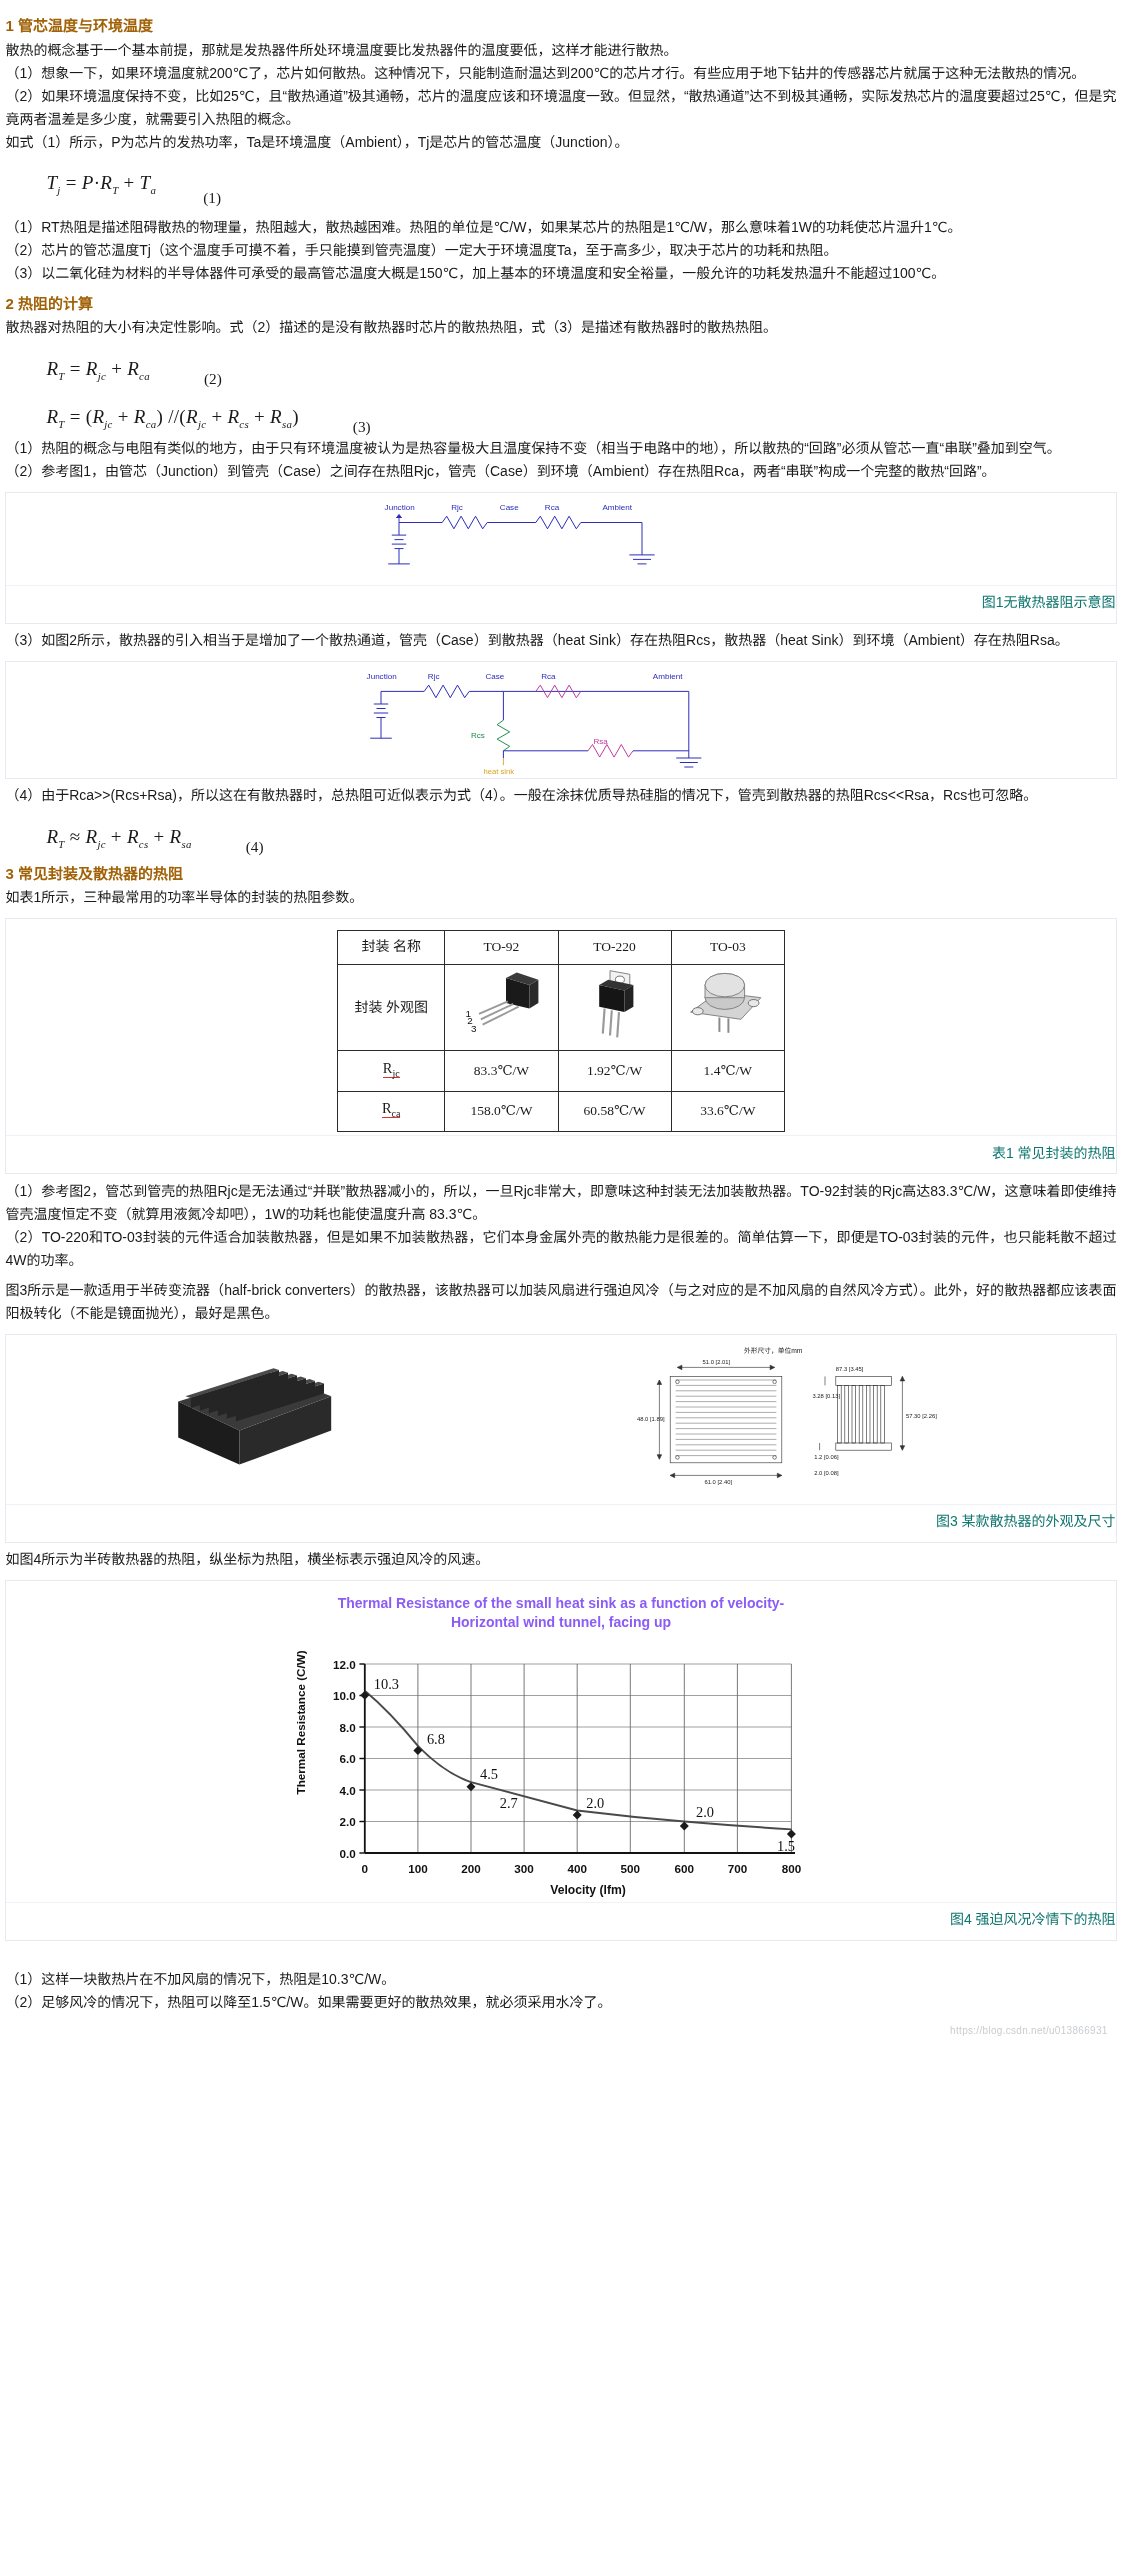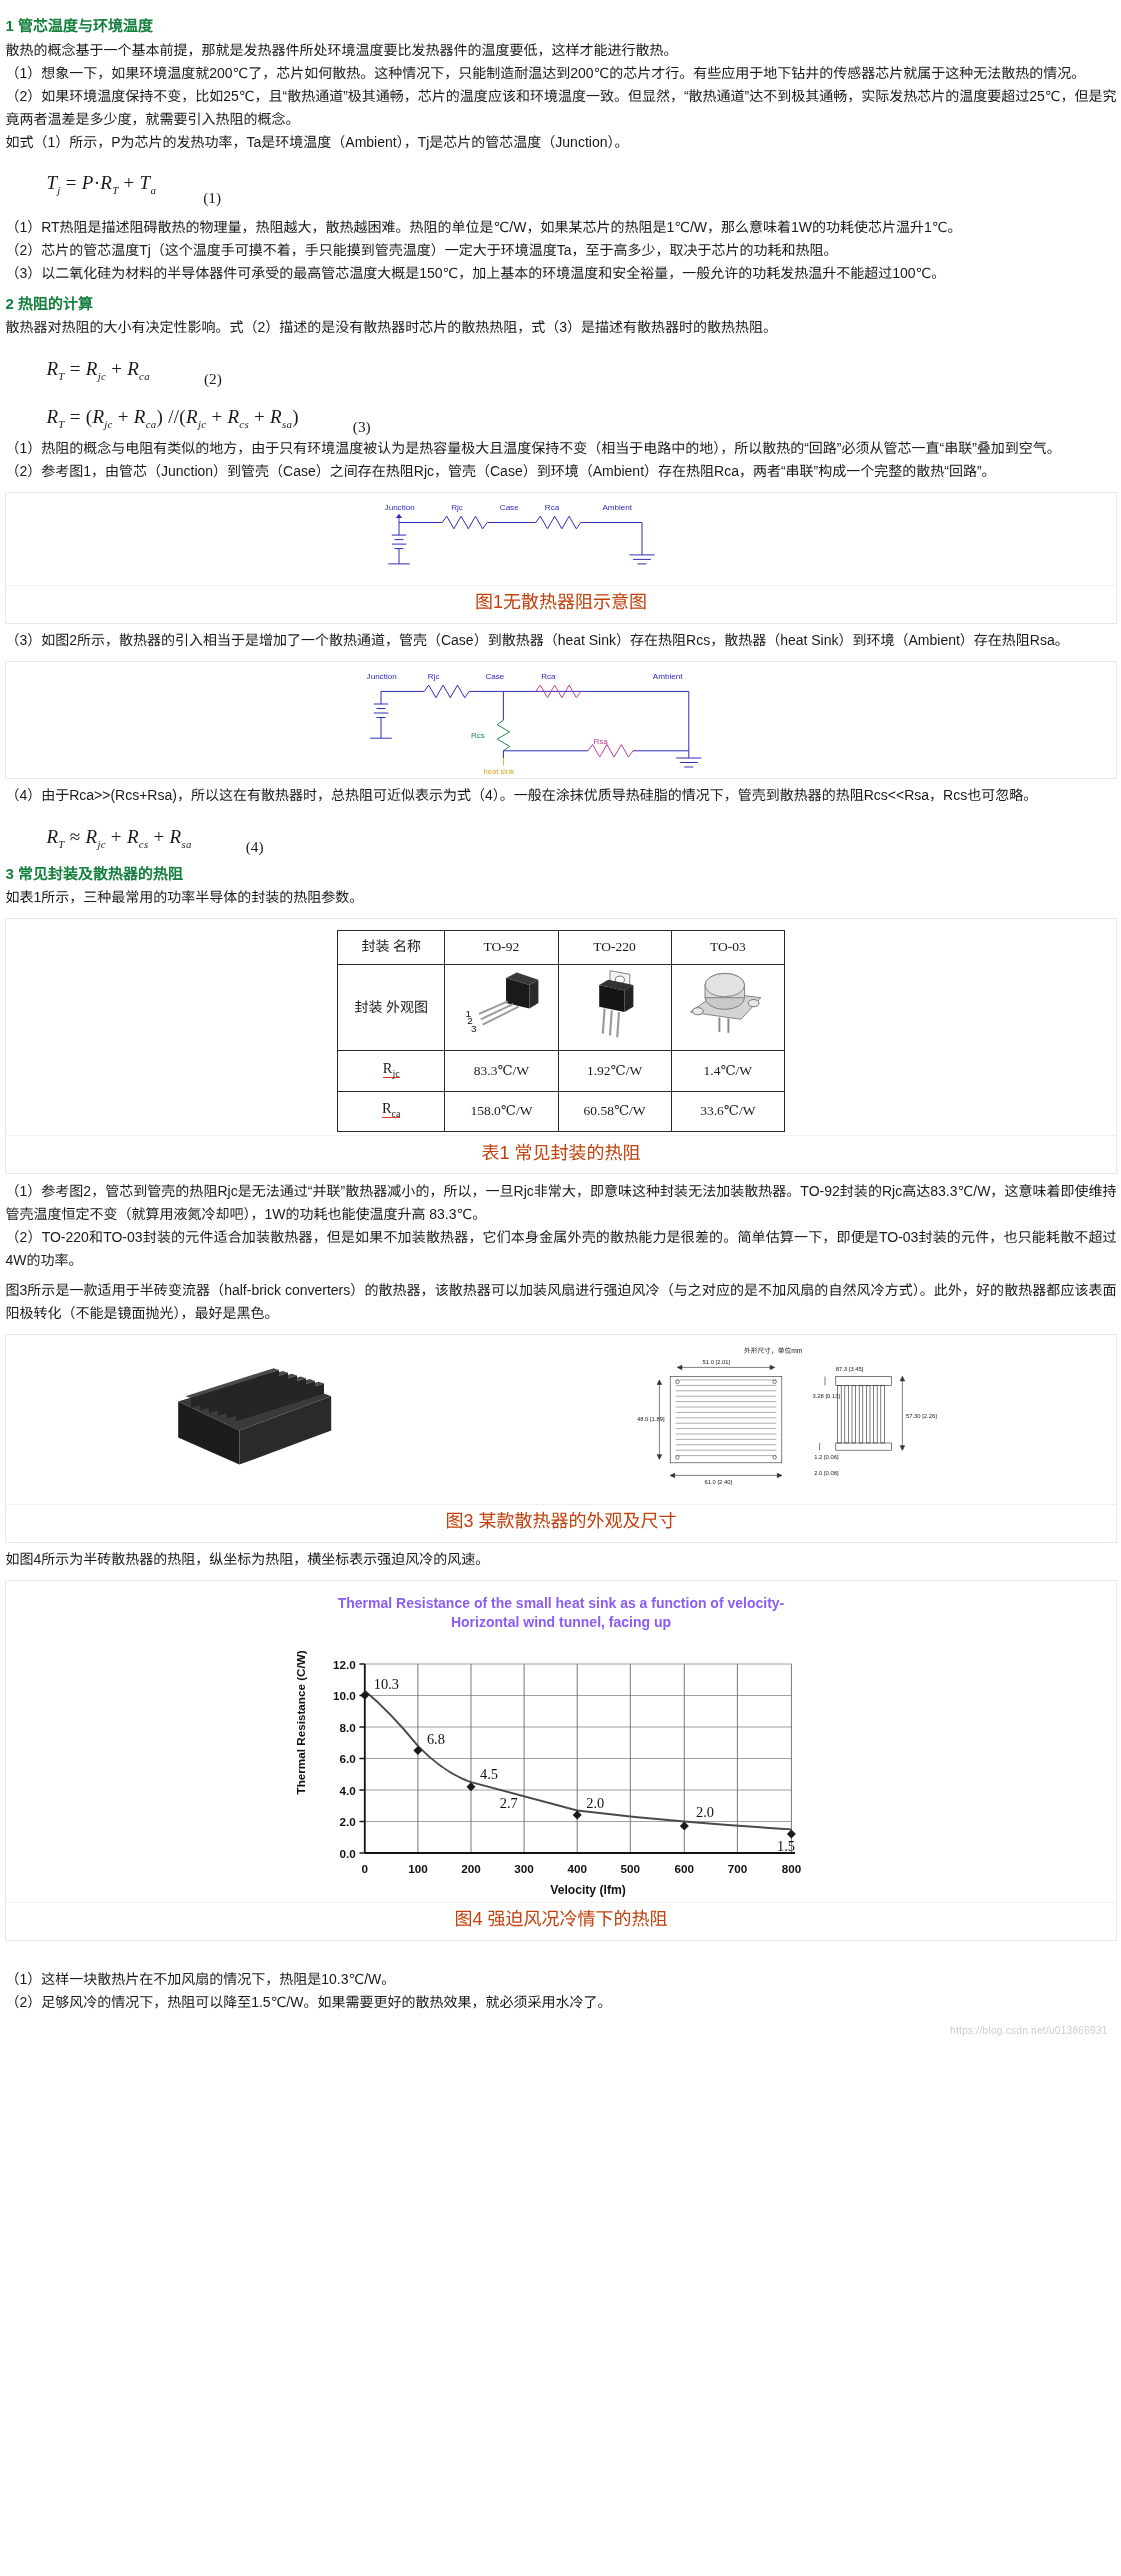--- a/index.html
+++ b/index.html
@@ -10,21 +10,21 @@
     font-size:14px;
     line-height:22.5px;
     -webkit-font-smoothing:antialiased;
   }
   .page{padding:7.2px 5.4px 9px 5.4px;}
   h2.sec{
     font-size:15px;
     font-weight:bold;
     margin:8px 0 1.8px 0;
     line-height:21.6px;
-    color:#15803d;
+    color:#a16207;
   }
   p.para{margin:0;padding:0;line-height:23px;text-align:justify;}
   .eq-row{
     display:flex;align-items:baseline;margin:2.7px 0 1.8px 0;
   }
   .eq{
     font-family:"Liberation Serif","DejaVu Serif",serif;
     font-style:italic;
     font-size:19px;
     margin-left:41px;
@@ -47,24 +47,24 @@
   .gap-md{height:12.6px;}
 
   
   .fig-panel{
     border:0.9px solid #e6e9ef;
     background:#fff;
     margin:9px 0 5.4px 0;
     padding:5.4px 0 1.8px 0;
   }
   .fig-cap{
-    text-align:center;
-    font-size:18px;
+    text-align:right;
+    font-size:14px;
     padding:5.4px 0 7.2px 0;
-    color:#c2410c;
+    color:#0f766e;
     border-top:0.9px solid #eef1f5;
     margin-top:3.6px;
   }
 
   
   .circuit-wrap{display:flex;justify-content:center;}
 
   
   .pkg-table{
     border-collapse:collapse;

